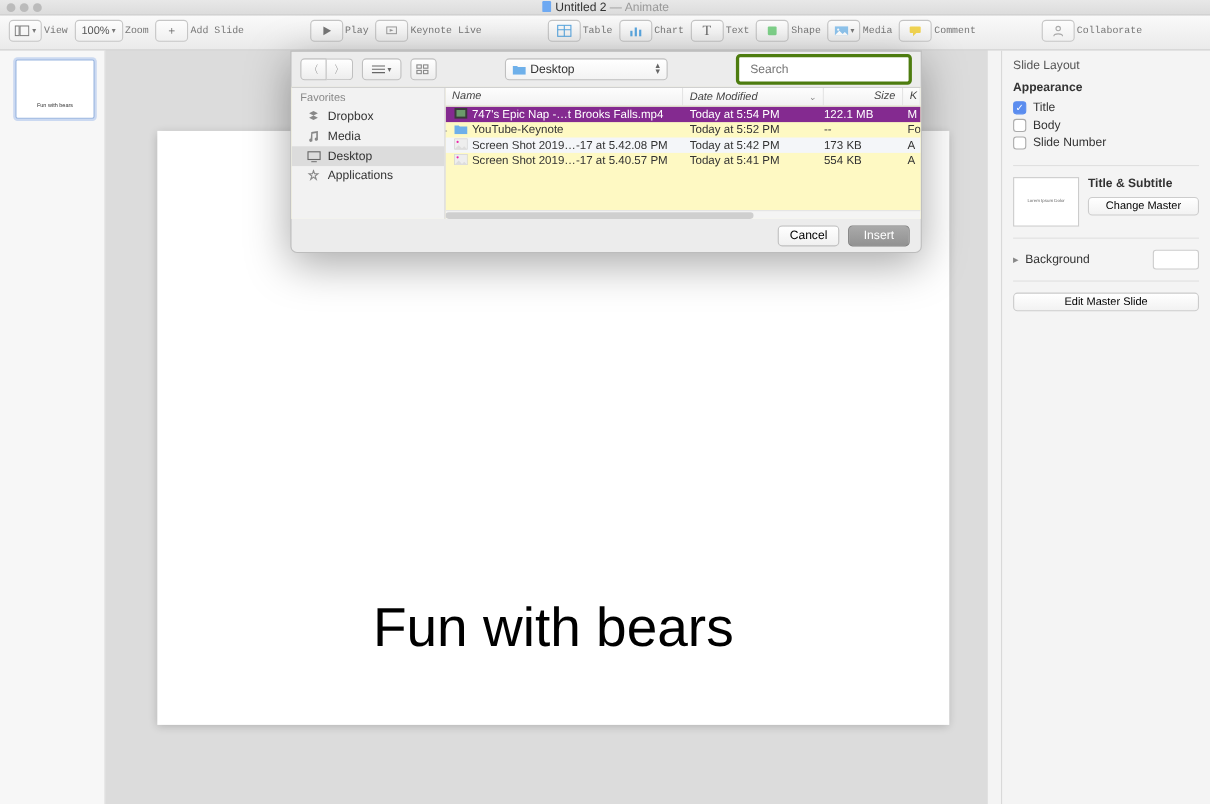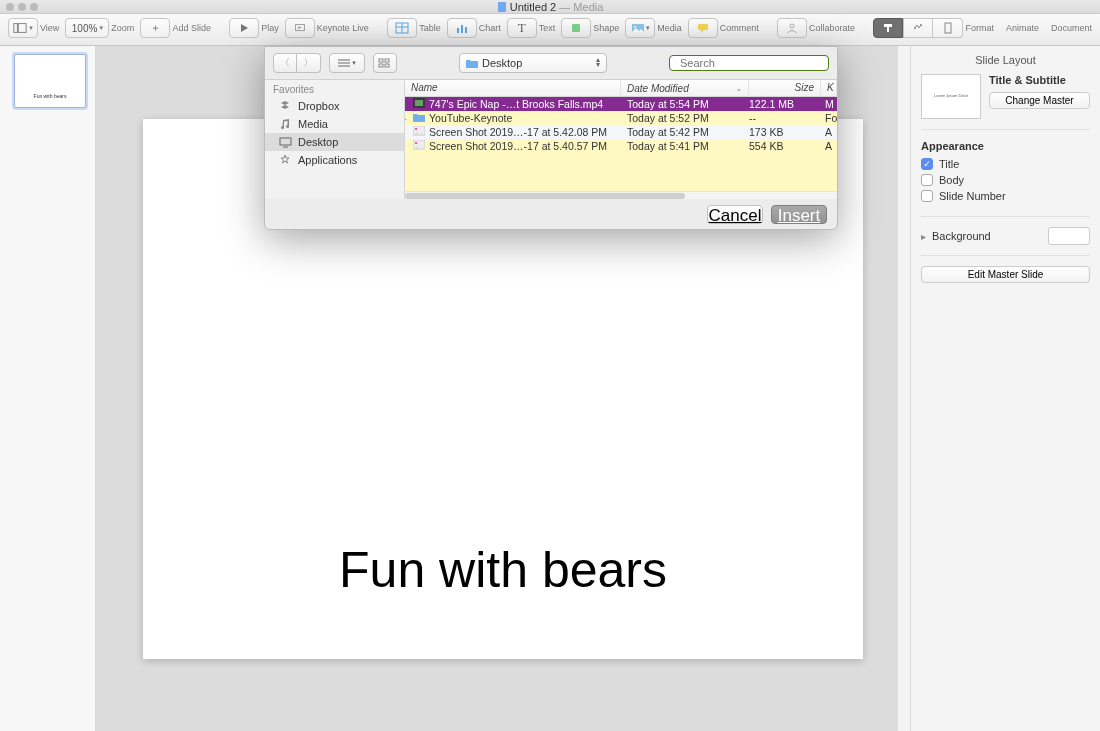--- a/index.html
+++ b/index.html
@@ -15,36 +15,36 @@
 
 .toolbar { height:32px; background:linear-gradient(#fafafa,#eaeaea); border-bottom:1px solid #c6c6c6; display:flex; align-items:flex-start; padding:4px 8px 0 8px; gap:6px;}
 .tgrp { display:flex; gap:0;}
 .tbtn { height:20px; min-width:30px; background:linear-gradient(#fdfdfd,#f0f0f0); border:1px solid #c6c6c6; border-radius:4px; display:flex; align-items:center; justify-content:center; font-size:10px; color:#666; }
 .tgrp .tbtn { border-radius:0;}
 .tgrp .tbtn:first-child { border-radius:4px 0 0 4px;}
 .tgrp .tbtn:last-child { border-radius:0 4px 4px 0; border-left:none;}
 .tbtn.dark { background:#707070; color:#fff; border-color:#5a5a5a;}
 .tbtn svg { width:14px; height:12px;}
 .tcol { display:flex; align-items:center; gap:2px;}
-.tlbl { font-size:9px; color:#777;}
+.tlbl { font-size:9px; color:#777;font-family:Liberation Mono, monospace;}
 .tool-spacer { flex:1;}
 
 
 .main { display:flex; height: calc(731px - 14px - 32px); }
 .thumbs { width:96px; background:#f7f7f7; border-right:1px solid #d9d9d9; padding:8px 10px;}
 .thumb { width:72px; height:54px; background:#fff; border:1px solid #9ab6e0; box-shadow:0 0 0 2px rgba(120,160,230,0.35); border-radius:2px; display:flex; align-items:flex-end; justify-content:center; font-size:5px; padding-bottom:8px; margin-left:4px;}
 
 .canvas-area { flex:1; background:#dcdcdc; display:flex; align-items:center; justify-content:center; position:relative;}
 .scrollv { position:absolute; right:0; top:0; bottom:0; width:12px; background:#f4f4f4;}
 .slide { width:720px; height:540px; background:#fff; box-shadow:0 2px 8px rgba(0,0,0,0.2); display:flex; align-items:center; justify-content:center; position:relative;}
 .slide-title { font-size:50px; font-weight:500; color:#000; position:absolute; bottom:60px; left:0; right:0; text-align:center; font-family:"Helvetica Neue", Arial;}
 
 
 .inspector { width:190px; background:#f4f4f4; border-left:1px solid #d9d9d9; padding:8px 10px; font-size:11px;}
-.inspector .hdr { text-align:center; color:#555; font-size:11px; margin-bottom:8px;}
+.inspector .hdr { color:#555; font-size:11px; margin-bottom:8px;}
 .insp-section { border-bottom:1px solid #e0e0e0; padding-bottom:10px; margin-bottom:10px;}
 .insp-flex { display:flex; gap:8px; align-items:flex-start;}
 .master-thumb { width:60px; height:45px; background:#fff; border:1px solid #ccc; display:flex; align-items:center; justify-content:center; font-size:4px; color:#666; text-align:center; line-height:1.2;}
 .side-col { flex:1;}
 .subhdr { font-weight:600; font-size:11px; margin-bottom:6px; color:#333;}
 .smallbtn { display:block; width:100%; background:linear-gradient(#fff,#f2f2f2); border:1px solid #ccc; border-radius:4px; font-size:10px; padding:2px 0; text-align:center;}
 .chk { display:flex; align-items:center; gap:6px; margin-bottom:4px; font-size:11px;}
 .chk .box { width:12px; height:12px; border:1px solid #aaa; border-radius:3px; background:#fff; display:flex; align-items:center; justify-content:center; font-size:9px; color:#fff;}
 .chk .box.on { background:#5b8def; border-color:#5b8def;}
 .bg-row { display:flex; align-items:center; gap:6px;}
@@ -55,21 +55,21 @@
 .dialog { position:absolute; left:264px; top:46px; width:574px; background:#ececec; border:1px solid #bcbcbc; border-radius:0 0 6px 6px; box-shadow:0 10px 40px rgba(0,0,0,0.35);}
 .dlg-toolbar { height:32px; display:flex; align-items:center; padding:0 8px; gap:8px;}
 .navseg { display:flex;}
 .navbtn { width:24px; height:20px; background:linear-gradient(#fff,#ededed); border:1px solid #c0c0c0; display:flex; align-items:center; justify-content:center; color:#888; font-size:10px;}
 .navbtn:first-child { border-radius:4px 0 0 4px;}
 .navbtn:last-child { border-radius:0 4px 4px 0; border-left:none;}
 .viewseg { width:36px; height:20px; background:linear-gradient(#fff,#ededed); border:1px solid #c0c0c0; border-radius:4px; display:flex; align-items:center; justify-content:center; gap:2px;}
 .locbtn { width:148px; height:20px; background:linear-gradient(#fff,#f3f3f3); border:1px solid #c0c0c0; border-radius:4px; display:flex; align-items:center; padding:0 6px; gap:4px; font-size:11px;}
 .folder-icon { width:12px; height:10px;}
 .locbtn .arrows { margin-left:auto; color:#666; font-size:8px; line-height:0.6;}
-.searchbox { flex:1; height:16px; max-width:160px; background:#fff; border:1px solid #4d7c0f; border-radius:4px; display:flex; align-items:center; padding:0 6px; gap:4px; color:#999;}
+.searchbox { flex:1; height:28px; max-width:160px; background:#fff; border:3px solid #4d7c0f; border-radius:4px; display:flex; align-items:center; padding:0 6px; gap:4px; color:#999;}
 .searchbox input { border:none; outline:none; font-size:11px; flex:1; background:transparent;}
 
 .dlg-body { display:flex; height:120px; background:#fef9c3; border-top:1px solid #d0d0d0;}
 .sidebar { width:140px; background:#f2f2f2; border-right:1px solid #d6d6d6; font-size:11px; overflow:hidden;}
 .sidebar .grp { color:#888; font-size:10px; padding:4px 8px 2px 8px;}
 .sidebar .item { display:flex; align-items:center; gap:6px; padding:2px 8px 2px 14px; height:18px;}
 .sidebar .item.sel { background:#dcdcdc;}
 .sidebar .item svg { width:13px; height:12px;}
 
 .filelist { flex:1; display:flex; flex-direction:column; overflow:hidden;}
@@ -87,37 +87,37 @@
 .row .rn { flex:1; display:flex; align-items:center; gap:4px; padding-left:8px;}
 .row .rn .disc { width:10px; text-align:center; color:#888; margin-left:-14px;}
 .row .rd { width:128px; padding-left:6px;}
 .row .rs { width:72px; text-align:left; padding-right:6px;}
 .row .rk { width:16px; padding-left:4px; overflow:hidden;}
 .file-icon { width:12px; height:10px; display:inline-block;}
 .hscroll { height:8px; background:#f4f4f4; border-top:1px solid #e4e4e4; position:relative;}
 .hscroll .thumb2 { position:absolute; left:0; width:280px; height:6px; top:1px; background:#cfcfcf; border-radius:3px;}
 
 .dlg-footer { height:30px; display:flex; align-items:center; justify-content:flex-end; gap:8px; padding:0 10px;}
-.dbtn { height:19px; min-width:56px; border-radius:4px; font-size:17px; border:1px solid #c0c0c0; background:linear-gradient(#fff,#f0f0f0);text-decoration:underline;}
+.dbtn { height:19px; min-width:56px; border-radius:4px; font-size:11px; border:1px solid #c0c0c0; background:linear-gradient(#fff,#f0f0f0);}
 .dbtn.primary { background:linear-gradient(#a9a9a9,#929292); color:#fff; border-color:#7e7e7e;}
 </style>
 </head>
 <body>
 
 <div class="titlebar">
   <div class="traffic">
     <span></span>
     <span></span>
     <span></span>
   </div>
   <div class="titletext">
     <svg width="10" height="10" style="vertical-align:-1px">
         <rect x="1" y="0" width="8" height="10" fill="#6ea9f2" rx="1"></rect>
       </svg>
-    <span>Untitled 2</span><span class="edited"> — Media</span>
+    <span>Untitled 2</span><span class="edited"> — Animate</span>
   </div>
 </div>
 
 <div class="toolbar">
   <div class="tcol">
       <div class="tbtn">
         <svg viewBox="0 0 16 12">
           <rect x="1" y="1" width="4" height="10" fill="none" stroke="#777"></rect>
           <rect x="6" y="1" width="9" height="10" fill="none" stroke="#777"></rect>
         </svg>
@@ -219,92 +219,66 @@
         <svg viewBox="0 0 14 12">
           <circle cx="7" cy="4" r="2" fill="none" stroke="#aaa"></circle>
           <path d="M3 11 C3 8 11 8 11 11" fill="none" stroke="#aaa"></path>
         </svg>
       </div>
       <div class="tlbl">Collaborate</div>
     </div>
 
   <div class="tool-spacer"></div>
 
-  <div class="tcol">
-      <div class="tgrp">
-    <div class="tbtn dark">
-          <svg viewBox="0 0 14 12">
-            <path d="M3 2 L11 2 L11 5 L8 5 L8 10 L6 10 L6 5 L3 5 Z" fill="#fff"></path>
-          </svg>
-        </div>
-    <div class="tbtn">
-          <svg viewBox="0 0 14 12">
-            <path d="M4 6 L6 3 L8 6 L10 3" fill="none" stroke="#888"></path>
-            <circle cx="4" cy="6" r="1" fill="#888"></circle>
-            <circle cx="10" cy="3" r="1" fill="#888"></circle>
-          </svg>
-        </div>
-    <div class="tbtn">
-          <svg viewBox="0 0 14 12">
-            <rect x="4" y="1" width="6" height="10" fill="none" stroke="#888"></rect>
-          </svg>
-        </div>
-  </div>
-  <div style="display:flex;gap:12px">
-        <span class="tlbl">Format</span>
-        <span class="tlbl">Animate</span>
-        <span class="tlbl">Document</span>
-      </div>
-    </div>
 </div>
 
 <div class="main">
   <div class="thumbs">
 
     <div class="thumb">
         <span>Fun with bears</span>
       </div>
   </div>
 
   <div class="canvas-area">
     <div class="slide">
       <div class="slide-title">Fun with bears</div>
     </div>
     <div class="scrollv"></div>
   </div>
 
   <div class="inspector">
     <div class="hdr">Slide Layout</div>
-    <div class="insp-section">
-      <div class="insp-flex">
-        <div class="master-thumb">
-            <span>Lorem Ipsum Dolor</span>
-          </div>
-        <div class="side-col">
-          <div class="subhdr">Title &amp; Subtitle</div>
-          <button class="smallbtn">Change Master</button>
-        </div>
-      </div>
-    </div>
     <div class="insp-section">
       <div class="subhdr">Appearance</div>
       <label class="chk">
           <span class="box on">✓</span>
           <span>Title</span>
         </label>
       <label class="chk">
           <span class="box"></span>
           <span>Body</span>
         </label>
       <label class="chk">
           <span class="box"></span>
           <span>Slide Number</span>
         </label>
     </div>
     <div class="insp-section">
+      <div class="insp-flex">
+        <div class="master-thumb">
+            <span>Lorem Ipsum Dolor</span>
+          </div>
+        <div class="side-col">
+          <div class="subhdr">Title &amp; Subtitle</div>
+          <button class="smallbtn">Change Master</button>
+        </div>
+      </div>
+    </div>
+    <div class="insp-section">
       <div class="bg-row">
         <span class="disclosure">▸</span>
         <span>Background</span>
         <span class="swatch"></span>
       </div>
     </div>
     <button class="smallbtn" style="margin-top:0">Edit Master Slide</button>
   </div>
 </div>
 

